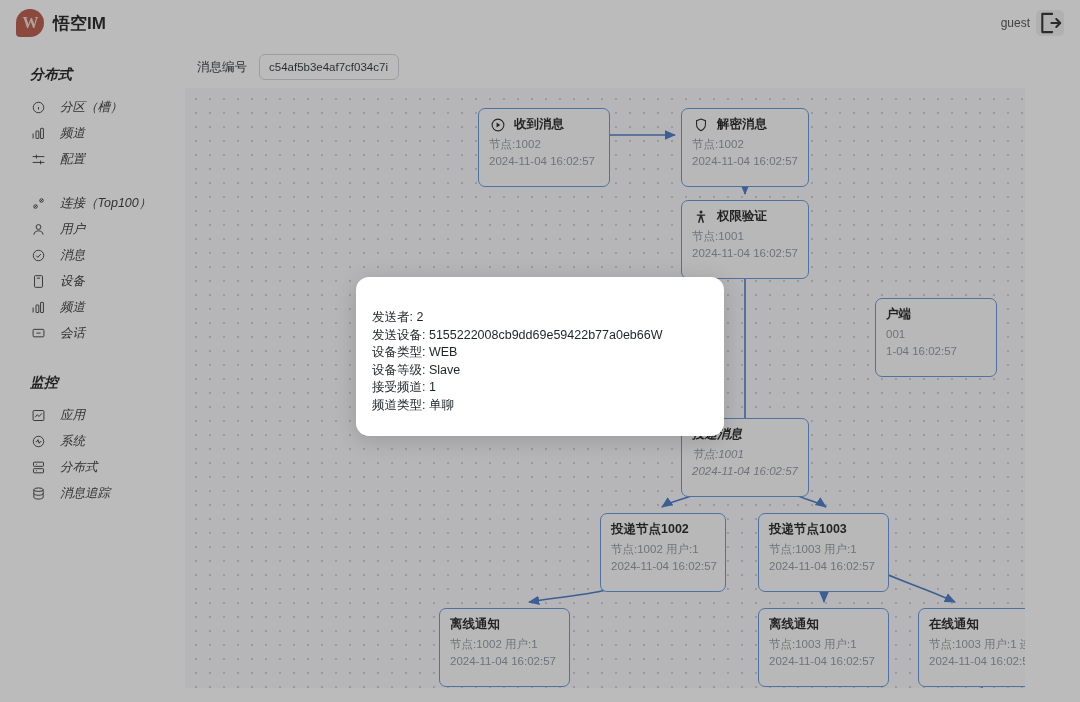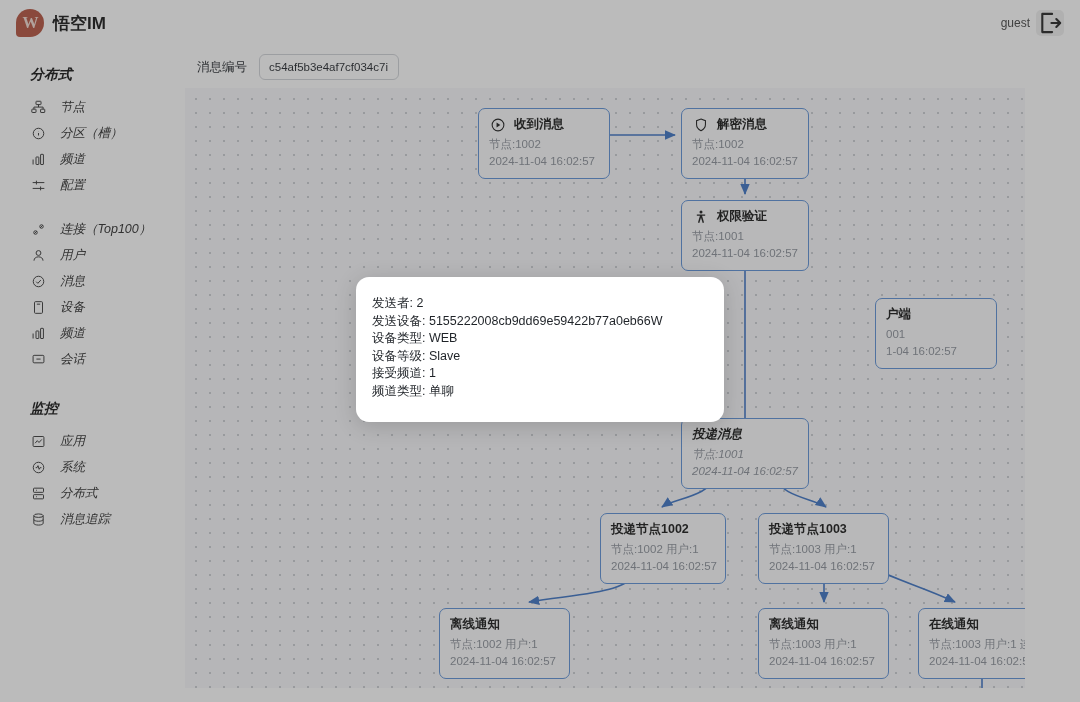--- a/index.html
+++ b/index.html
@@ -120,21 +120,21 @@
     overflow: hidden;
     z-index: 3;
   }
   .edges { position: absolute; left: 0; top: 0; width: 840px; height: 600px; }
 
   .node {
     position: absolute;
     background: #fafbfc;
     border: 1px solid #5b8fd6;
     border-radius: 7px;
-    padding: 7px 10px 8px 10px;
+    padding: 7px 10px 16px 10px;
     z-index: 6;
   }
   .node-head {
     display: flex; align-items: center; gap: 8px;
     margin-bottom: 3px;
   }
   .node-icon { width: 17px; height: 17px; flex:0 0 17px; color:#1a1a1a; display:flex; align-items:center; justify-content:center;}
   .node-icon svg { width: 16px; height: 16px; display:block; }
   .node-title { font-size: 12.5px; font-weight: 700; color: #141414; white-space: nowrap; }
   .node-sub {
@@ -143,21 +143,21 @@
   }
 
   
   .tooltip-card {
     position: absolute;
     left: 356px; top: 277px;
     width: 368px;
     background: #ffffff;
     border-radius: 13px;
     box-shadow: 0 4px 22px rgba(0,0,0,0.16);
-    padding: 18px 0 22px 16px;
+    padding: 32px 0 22px 16px;
     z-index: 60;
   }
   .tip-line {
     font-size: 12.5px;
     color: #1f2328;
     line-height: 17.5px;
     white-space: nowrap;
   }
 </style>
 </head>
@@ -183,31 +183,20 @@
       </div>
     </div>
   </div>
 
   <div class="sidebar">
 
     <div class="side-group-title">分布式</div>
     <div class="side-item">
       <span class="side-icon">
         <svg viewBox="0 0 18 18" fill="none" stroke="#3a3a3a" stroke-width="1.2">
-            <rect x="6" y="1.5" width="6" height="4" rx="0.6"></rect>
-            <rect x="1" y="11" width="5" height="4" rx="0.6"></rect>
-            <rect x="11.5" y="11" width="5" height="4" rx="0.6"></rect>
-            <path d="M9 5.5v3M3.5 11V8.5h11V11"></path>
-          </svg>
-      </span>
-      <span class="side-label">节点</span>
-    </div>
-    <div class="side-item">
-      <span class="side-icon">
-        <svg viewBox="0 0 18 18" fill="none" stroke="#3a3a3a" stroke-width="1.2">
             <circle cx="9" cy="9" r="6.3"></circle>
             <path d="M9 6.2v0.2M9 8.4v3"></path>
           </svg>
       </span>
       <span class="side-label">分区（槽）</span>
     </div>
     <div class="side-item">
       <span class="side-icon">
         <svg viewBox="0 0 18 18" fill="none" stroke="#3a3a3a" stroke-width="1.2">
             <path d="M2.5 15V9"></path>

